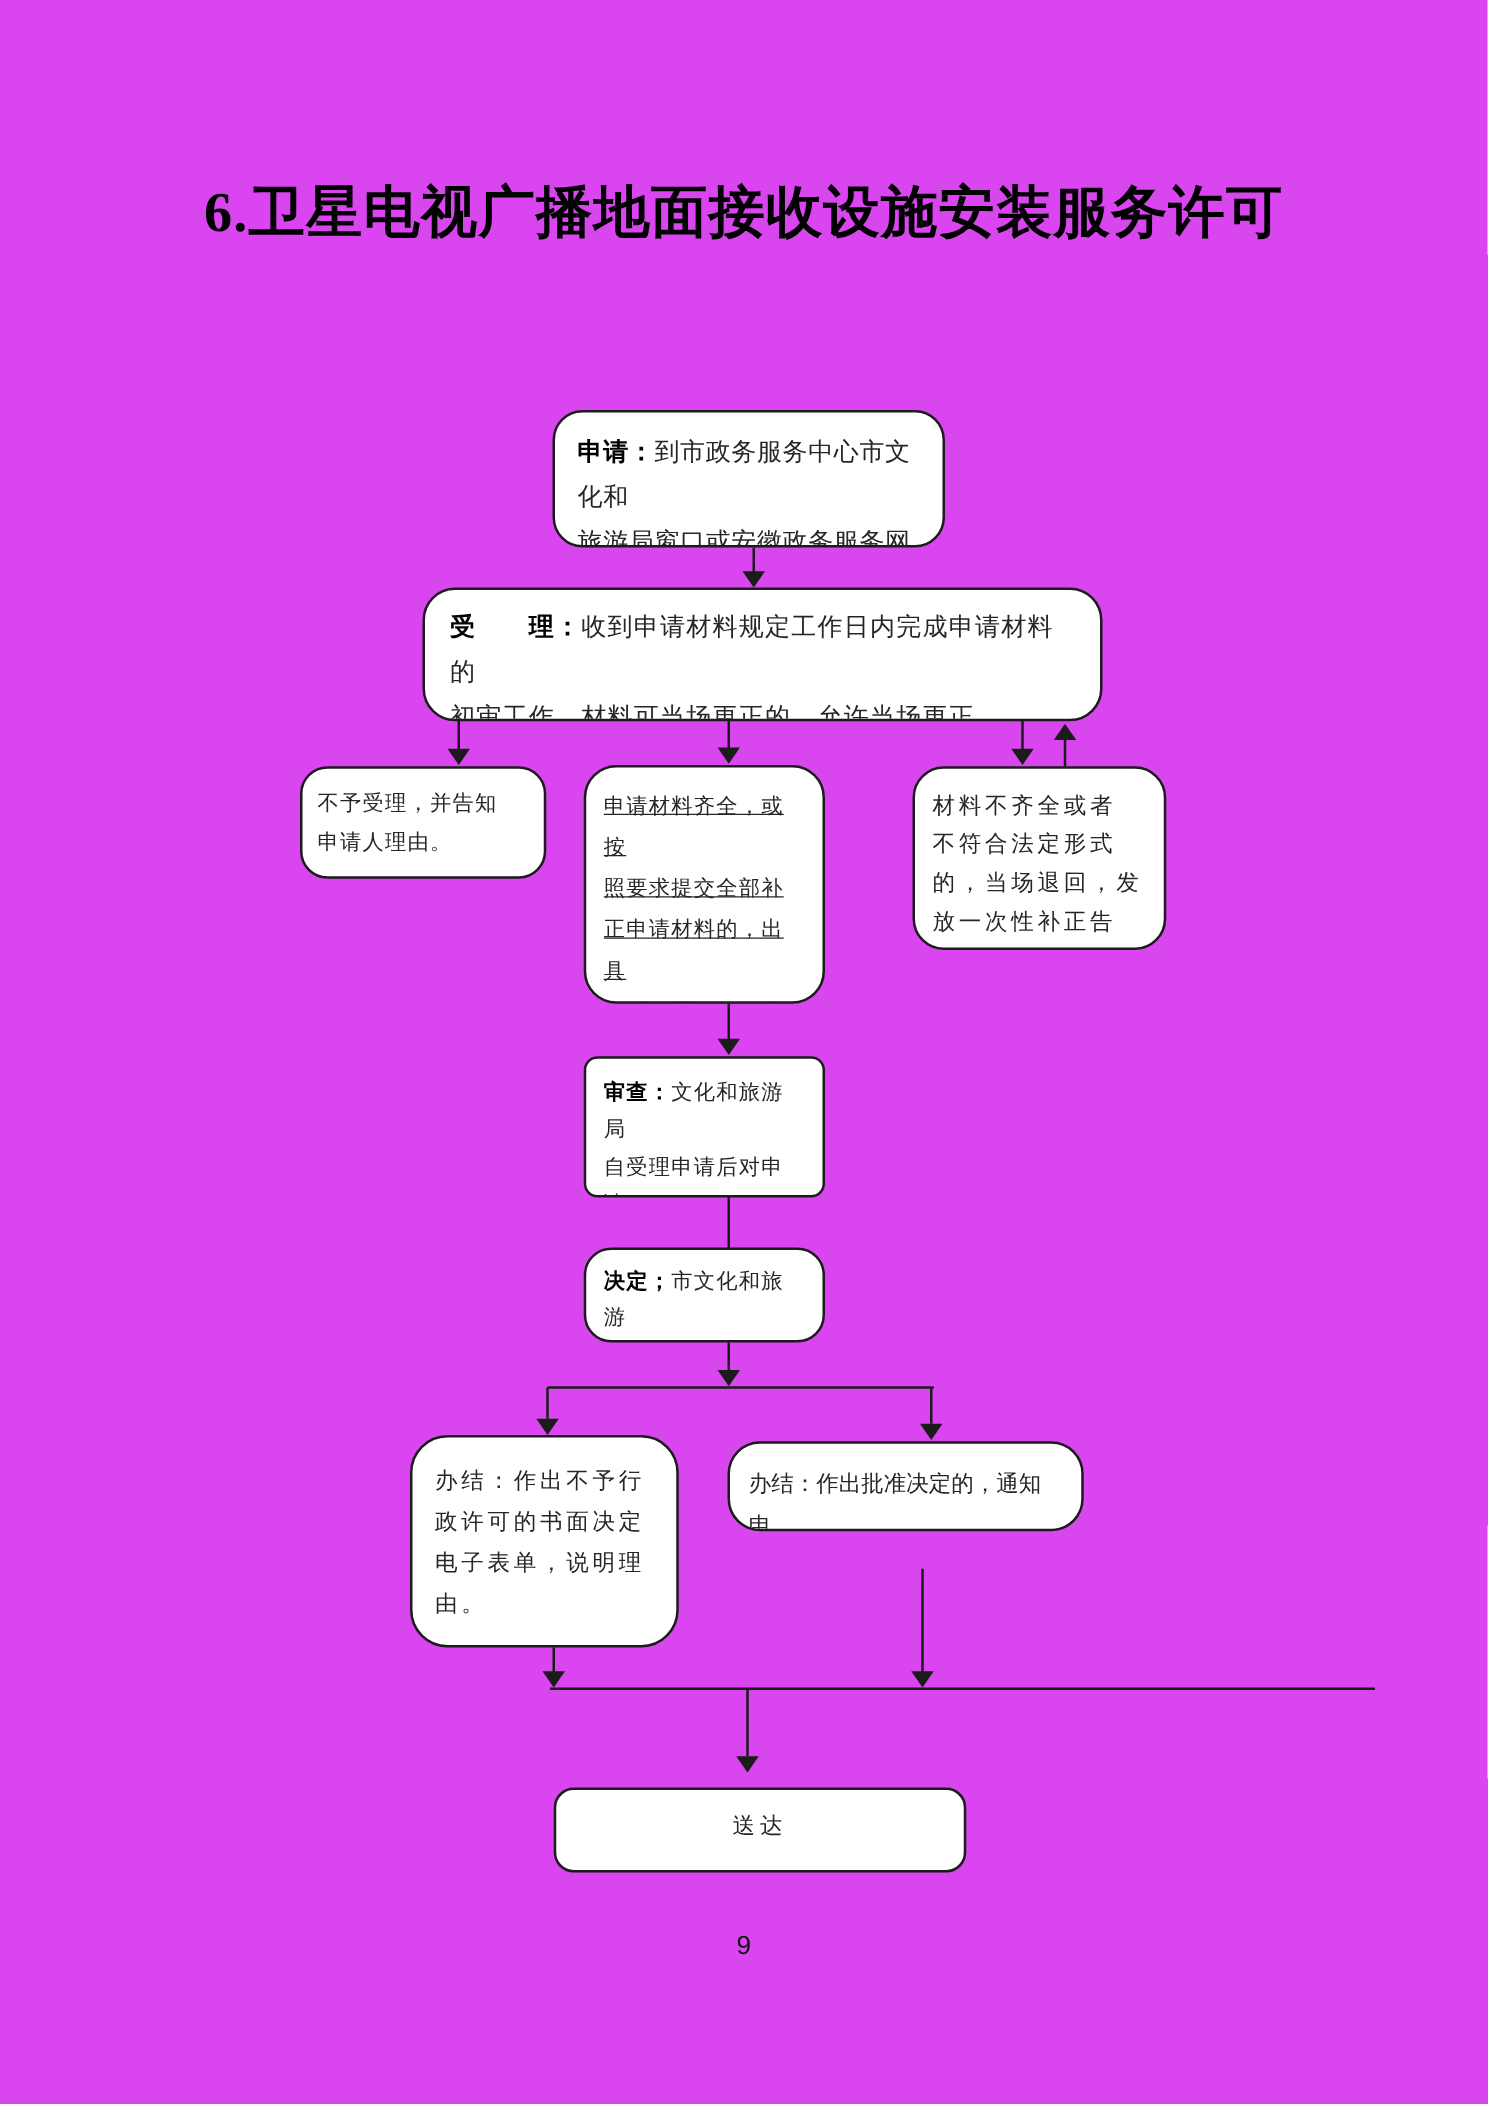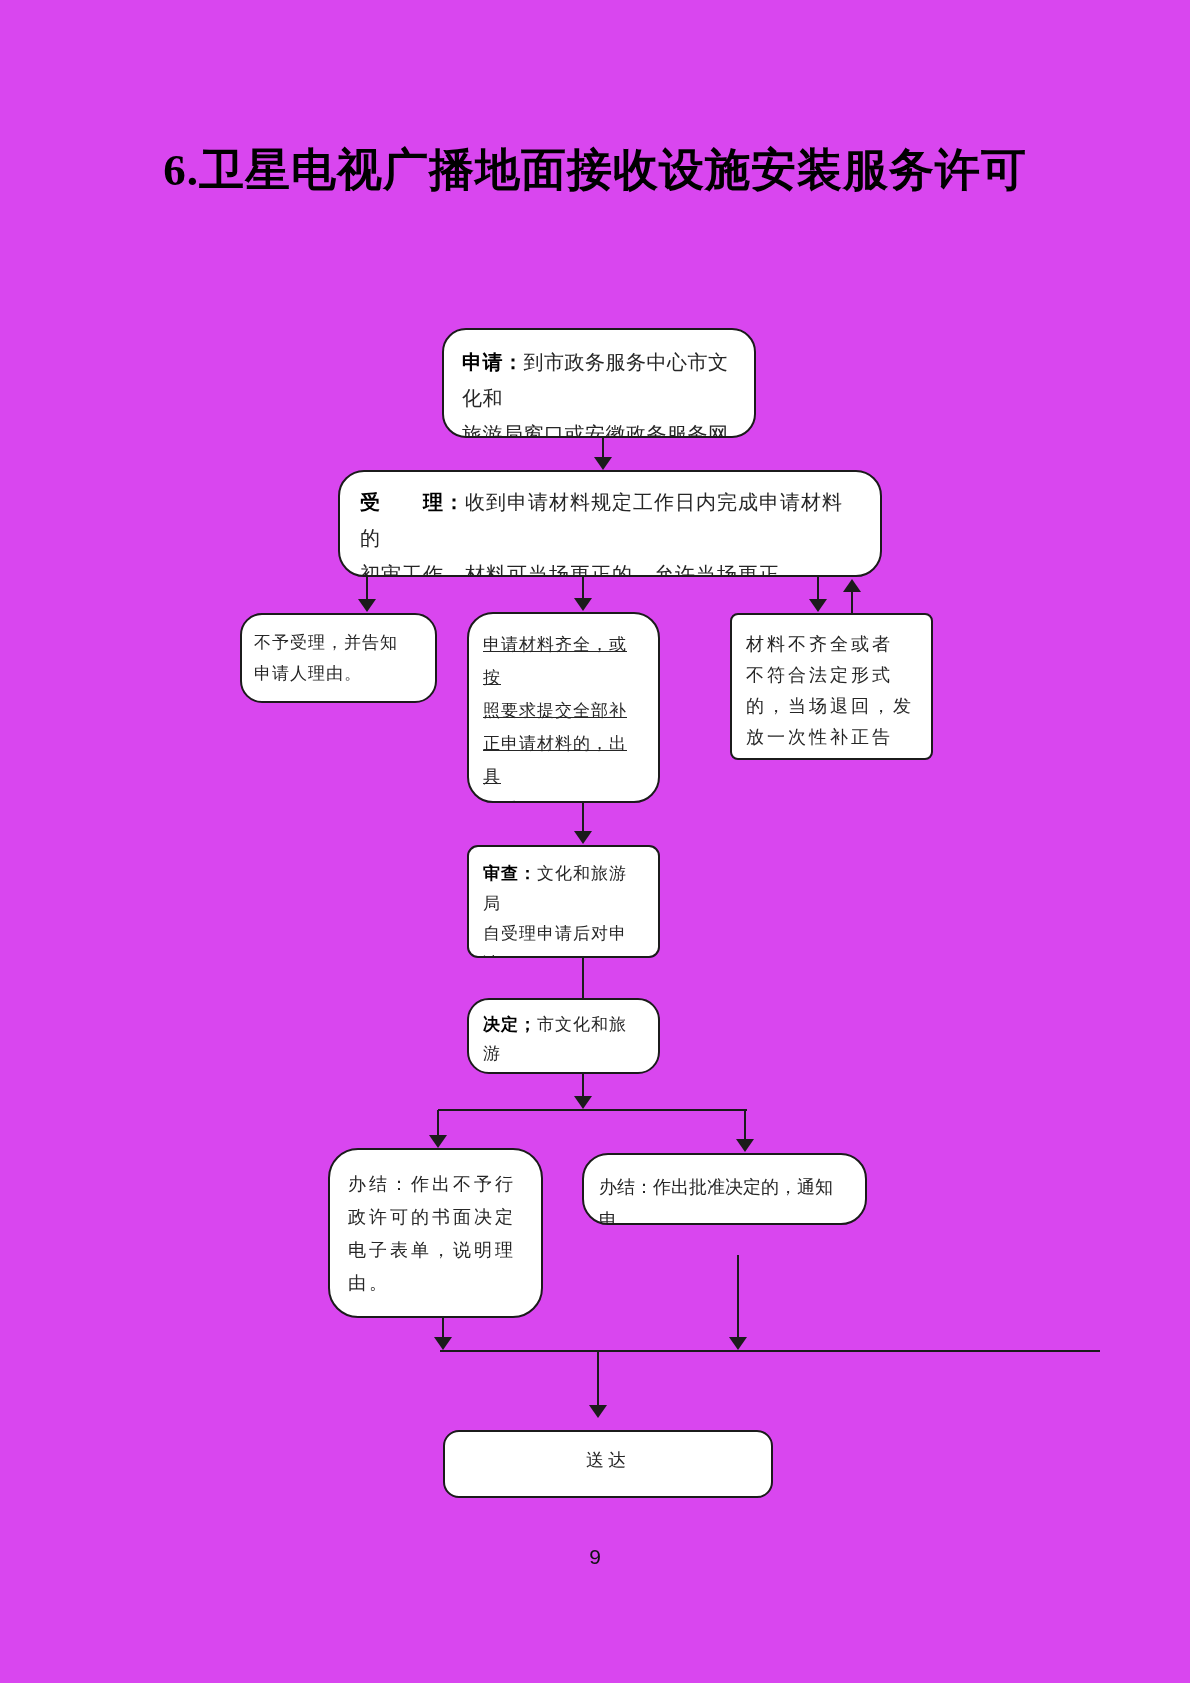--- a/index.html
+++ b/index.html
@@ -31,21 +31,21 @@
   }
   
   .b-apply{left:442px;top:328px;width:314px;height:110px;border-radius:24px;
     padding:14px 18px 0;font-size:20px;letter-spacing:.5px;line-height:36px;}
   .b-accept{left:338px;top:470px;width:544px;height:107px;border-radius:26px;
     padding:12px 20px 0;font-size:20px;letter-spacing:1px;line-height:36px;}
   .b-reject{left:240px;top:613px;width:197px;height:90px;border-radius:22px;
     padding:12px 12px 0;font-size:17px;letter-spacing:1px;line-height:31px;}
   .b-complete{left:467px;top:612px;width:193px;height:191px;border-radius:26px;
     padding:14px 14px 0;font-size:17px;letter-spacing:1px;line-height:33px;text-decoration:underline;}
-  .b-incomplete{left:730px;top:613px;width:203px;height:147px;border-radius:8px;
+  .b-incomplete{left:730px;top:613px;width:203px;height:147px;border-radius:25px;
     padding:14px 14px 0;font-size:18px;letter-spacing:3px;line-height:31px;}
   .b-review{left:467px;top:845px;width:193px;height:113px;border-radius:11px;
     padding:12px 14px 0;font-size:17px;letter-spacing:1px;line-height:30px;}
   .b-decision{left:467px;top:998px;width:193px;height:76px;border-radius:22px;
     padding:10px 14px 0;font-size:17px;letter-spacing:1px;line-height:29px;}
   .b-deny{left:328px;top:1148px;width:215px;height:170px;border-radius:30px;
     padding:18px 18px 0;font-size:18px;letter-spacing:3px;line-height:33px;}
   .b-approve{left:582px;top:1153px;width:285px;height:72px;border-radius:26px;
     padding:16px 15px 0;font-size:18px;letter-spacing:0;line-height:33px;}
   .b-deliver{left:443px;top:1430px;width:330px;height:68px;border-radius:16px;

